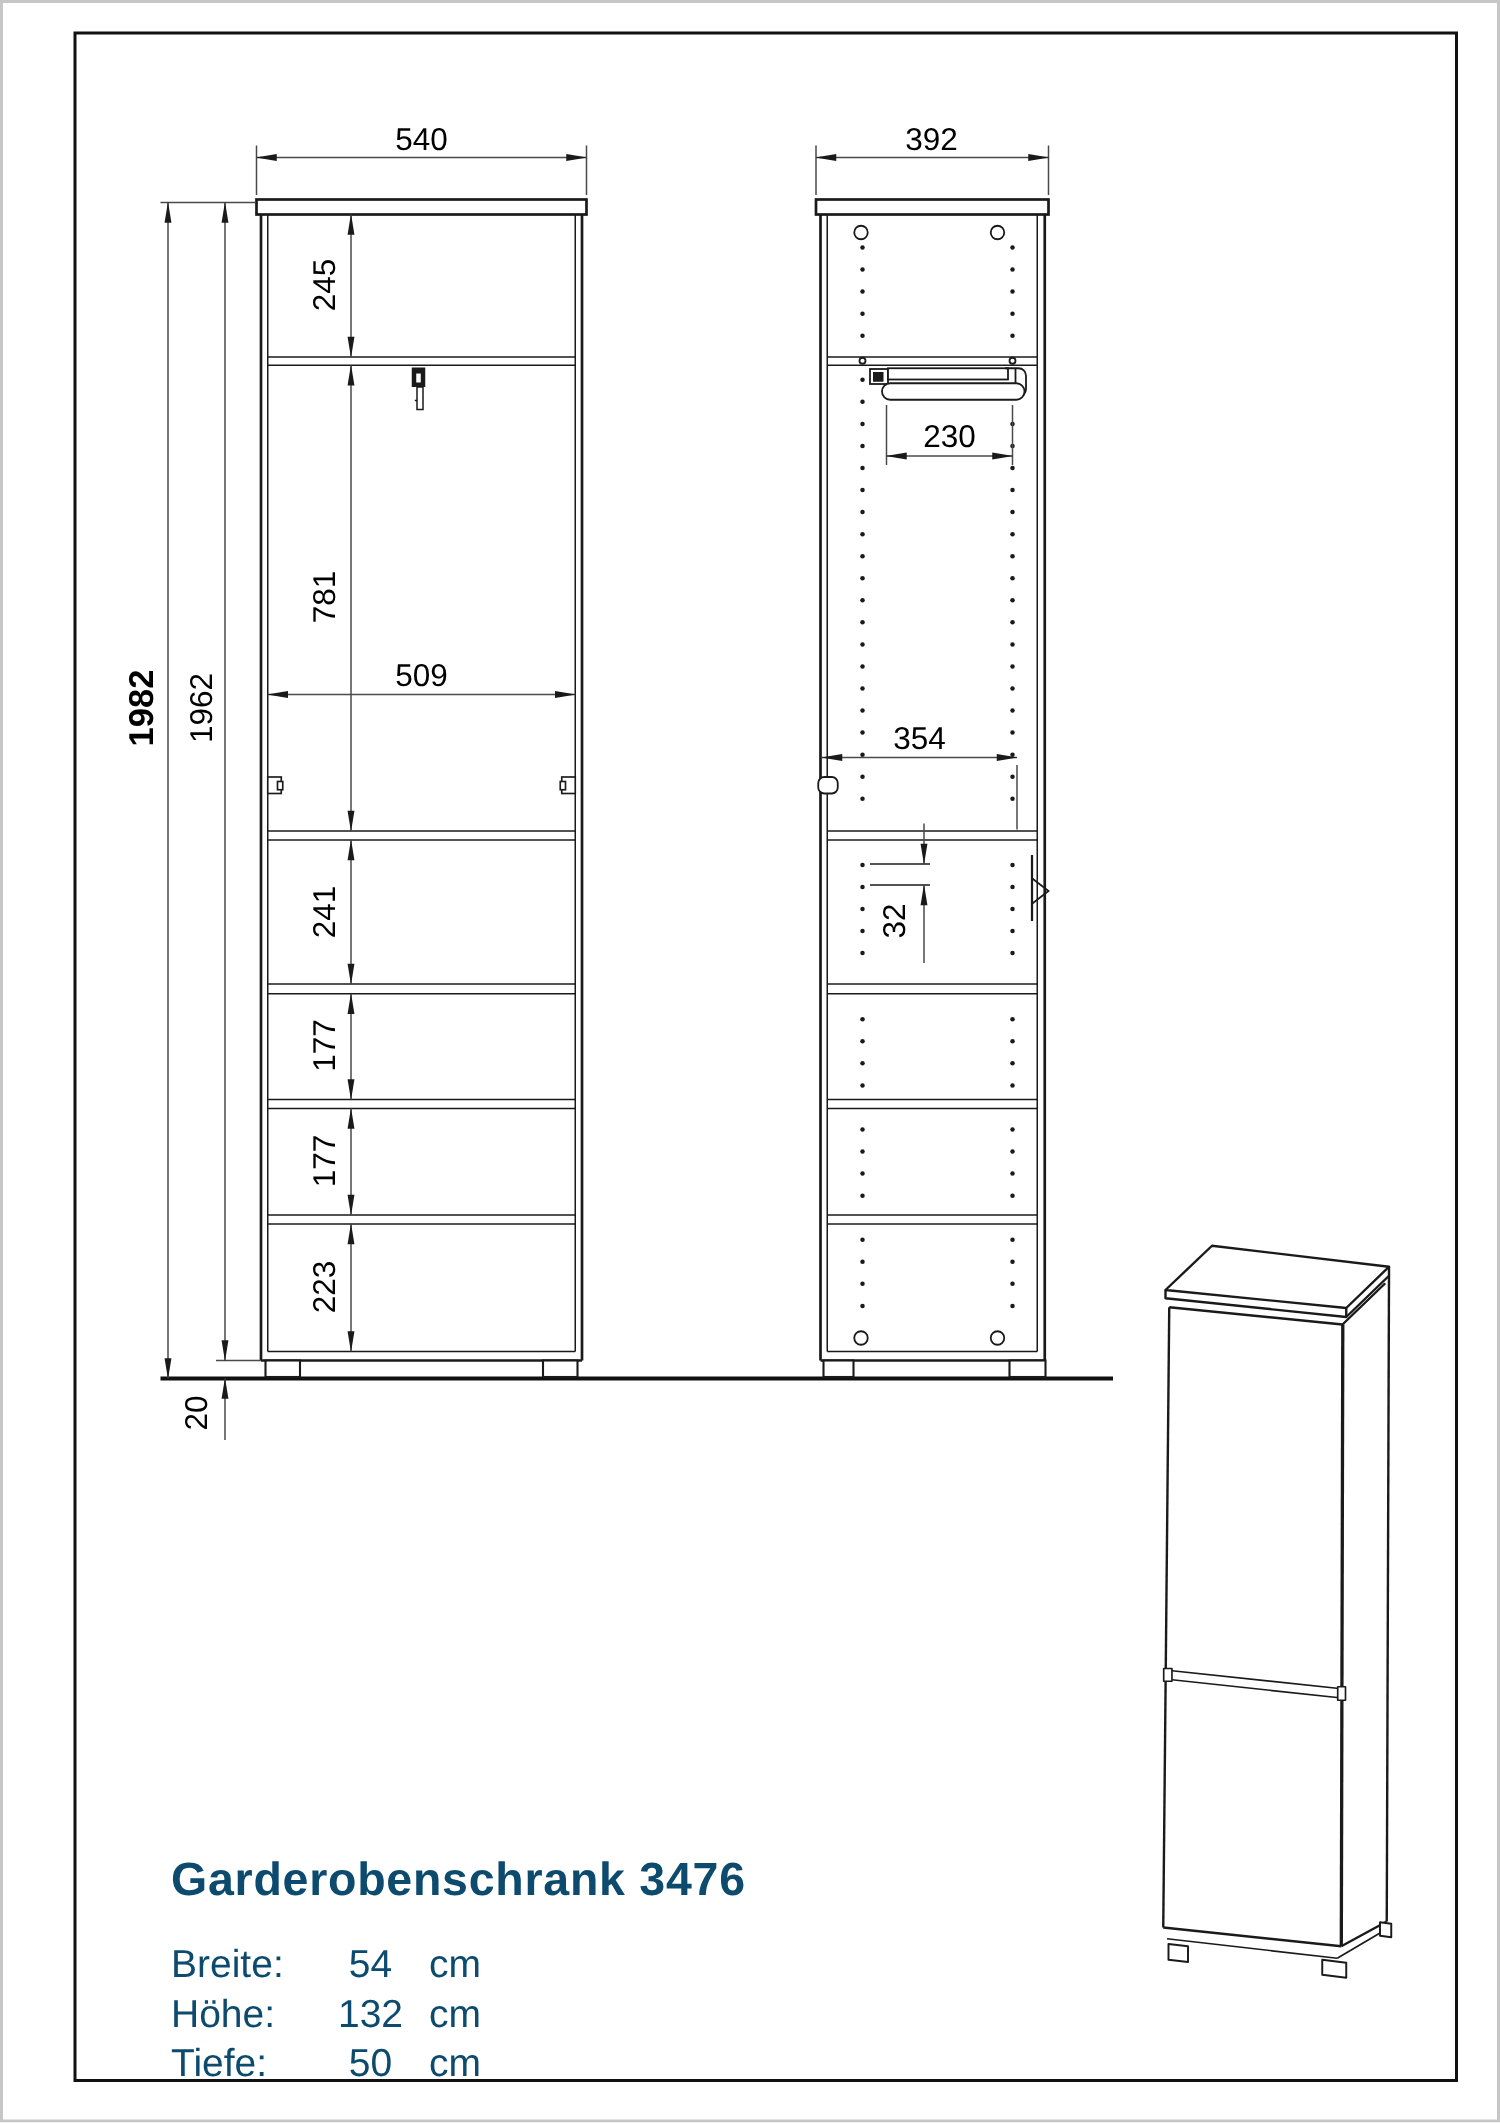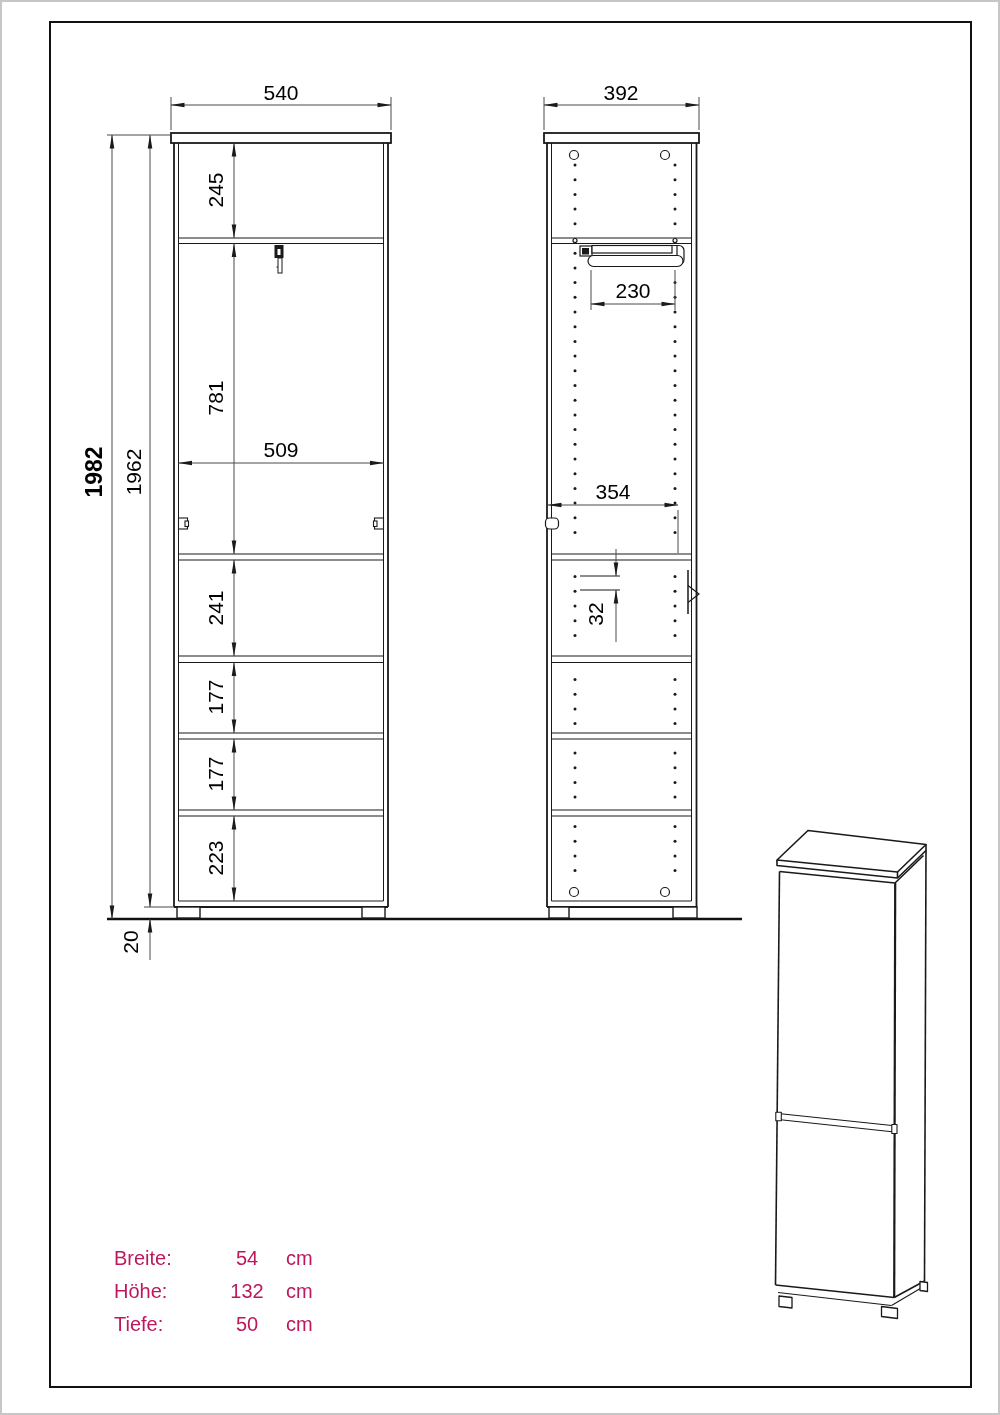--- a/index.html
+++ b/index.html
@@ -1,30 +1,30 @@
 <!DOCTYPE html>
 <html><head>
 <meta charset="utf-8">
 <style>
   html,body{margin:0;padding:0;background:#fff;}
   .page{
     position:relative;width:1000px;height:1415px;background:#fff;
-    font-family:"Liberation Sans",sans-serif;color:#be185d;
+    font-family:"Liberation Sans",sans-serif;color:#0c4a6e;
     box-sizing:border-box;border:2px solid #c6c6c6;overflow:hidden;
   }
   .frame{
     position:absolute;left:47px;top:19px;width:923px;height:1367px;
     border:2px solid #111;box-sizing:border-box;
   }
   svg.art{position:absolute;left:0;top:0;}
   .dim-text{font:21px "Liberation Sans",sans-serif;fill:#000;}
   .dim-bold{font-weight:bold;font-size:23px;}
   .titleblock{position:absolute;left:112px;top:1233px;}
   .tb-title{font-size:31px;font-weight:bold;letter-spacing:0.5px;white-space:nowrap;}
-  .tb-specs{margin-top:7px;font-size:20px;line-height:33px;}
+  .tb-specs{margin-top:22px;font-size:26px;line-height:33px;}
   .spec-row{display:flex;}
   .spec-label{width:104px;}
   .spec-value{width:58px;text-align:center;}
   .spec-unit{margin-left:10px;text-align:right;}
 </style>
 </head>
 <body>
 
 <div class="page">
   <div class="frame"></div>
@@ -303,20 +303,21 @@
       <line x1="889.5" y1="1303.5" x2="920" y2="1285.5" stroke-width="1.1"></line>
       <g stroke-width="1.3">
         <polygon points="777,1294 790,1295.5 790,1306 777,1304.5" fill="#fff"></polygon>
         <polygon points="879.5,1304.5 895.5,1306.5 895.5,1316.5 879.5,1314.5" fill="#fff"></polygon>
         <polygon points="918,1279.5 925.5,1280.5 925.5,1289.5 918,1288.5" fill="#fff"></polygon>
       </g>
     </g>
   </svg>
 
   <div class="titleblock">
+    <div class="tb-title">Garderobenschrank 3476</div>
     <div class="tb-specs">
       <div class="spec-row">
         <span class="spec-label">Breite:</span>
         <span class="spec-value">54</span>
         <span class="spec-unit">cm</span>
       </div>
       <div class="spec-row">
         <span class="spec-label">Höhe:</span>
         <span class="spec-value">132</span>
         <span class="spec-unit">cm</span>

